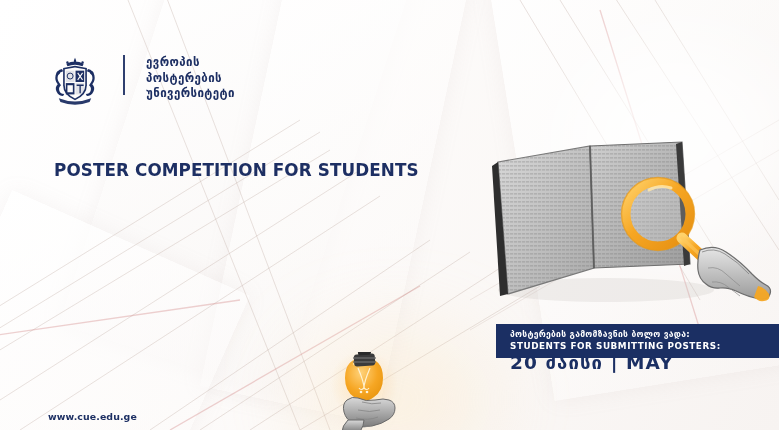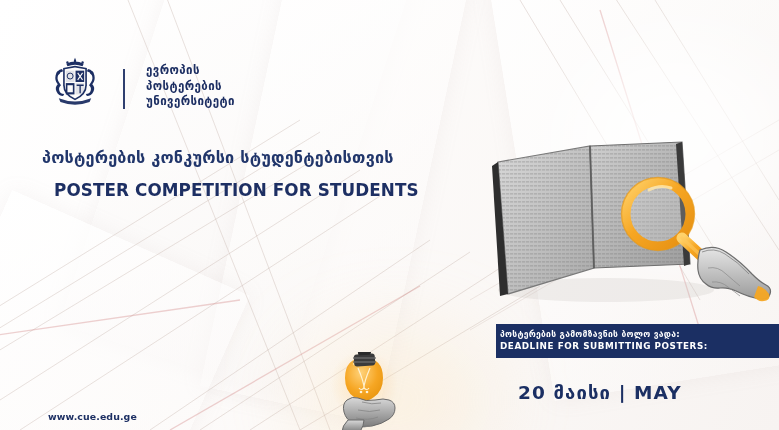--- a/index.html
+++ b/index.html
@@ -29,21 +29,21 @@
            background:linear-gradient(135deg,rgba(255,255,255,.85),rgba(248,244,242,.35));}
   .sheet-d{left:-60px;top:230px;width:260px;height:300px;transform:rotate(24deg);
            background:linear-gradient(135deg,rgba(255,255,255,.8),rgba(249,245,243,.3));}
 
   .bg-glow{
     position:absolute;border-radius:50%;filter:blur(40px);
   }
 
   
   .logo-block{
-    position:absolute;left:48px;top:55px;display:flex;align-items:flex-end;gap:21px;
+    position:absolute;left:48px;top:55px;display:flex;align-items:flex-start;gap:21px;
   }
   .crest{width:54px;height:54px;display:block;}
   .logo-div{width:2px;height:40px;background:#1d2f63;opacity:.92;}
   .logo-text{
     display:flex;flex-direction:column;gap:1px;
     font-family:"DejaVu Sans", sans-serif;
     color:#1d2f63;font-weight:700;font-size:11.5px;letter-spacing:.4px;line-height:1.28;
   }
 
   
@@ -69,27 +69,27 @@
   
   .website{
     position:absolute;left:48px;top:374px;
     color:#1d2f63;font-weight:700;font-size:9.4px;letter-spacing:.1px;margin-top:37px;
   }
 
   
   .deadline-banner{
     position:absolute;left:496px;top:324px;width:283px;height:34px;
     background:#1b2f63;display:flex;flex-direction:column;justify-content:center;
-    padding-left:4px;box-sizing:border-box;
+    padding-left:14px;box-sizing:border-box;
   }
   .dl-ka{color:#ffffff;font-weight:700;font-size:8.6px;letter-spacing:.25px;line-height:1.35;}
   .dl-en{color:#ffffff;font-weight:700;font-size:8.8px;letter-spacing:.55px;line-height:1.35;}
   .deadline-date{
-    position:absolute;left:510px;top:382px;
-    color:#1b2f63;font-weight:700;font-size:18.5px;letter-spacing:1.1px;margin-left:8px;
+    position:absolute;left:510px;top:352px;
+    color:#1b2f63;font-weight:700;font-size:18.5px;letter-spacing:1.1px;
   }
 
   
   .artwork-book{position:absolute;left:486px;top:128px;width:292px;height:190px;}
   .artwork-bulb{position:absolute;left:318px;top:352px;width:124px;height:80px;}
 </style>
 </head>
 <body>
 
 <div id="poster">
@@ -167,29 +167,28 @@
     </svg>
     <div class="logo-div"></div>
     <div class="logo-text">
       <span>ევროპის</span>
       <span>პოსტერების</span>
       <span>უნივერსიტეტი</span>
     </div>
   </div>
 
   <div class="headline">
-    <div class="kicker-ka">პოსტერების კონკურსი სტუდენტებისთვის</div>
     <div class="kicker-en">POSTER COMPETITION FOR STUDENTS</div>
   </div>
 
   <div class="website">www.cue.edu.ge</div>
 
   <div class="deadline-banner">
     <div class="dl-ka">პოსტერების გამომზავნის ბოლო ვადა:</div>
-    <div class="dl-en">DEADLINE FOR SUBMITTING POSTERS:</div>
+    <div class="dl-en">STUDENTS FOR SUBMITTING POSTERS:</div>
   </div>
   <div class="deadline-date">20 მაისი | MAY</div>
 
   <svg class="artwork-book" viewBox="0 0 292 190">
     <defs>
       <linearGradient id="pageL" x1="0" y1="0" x2="1" y2="1">
         <stop offset="0%" stop-color="#d8d8d8"></stop>
           <stop offset="100%" stop-color="#aaaaaa"></stop>
       </linearGradient>
       <linearGradient id="pageR" x1="0" y1="0" x2="1" y2="1">

